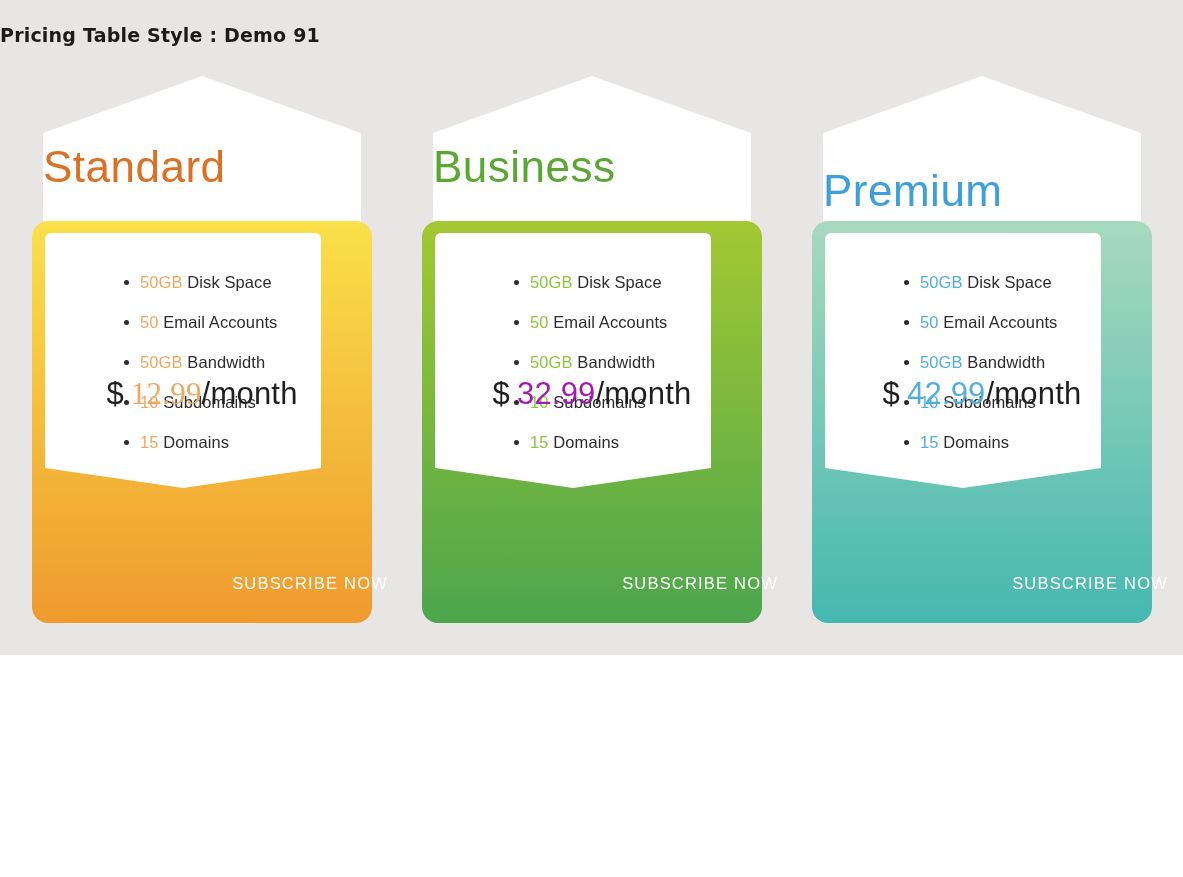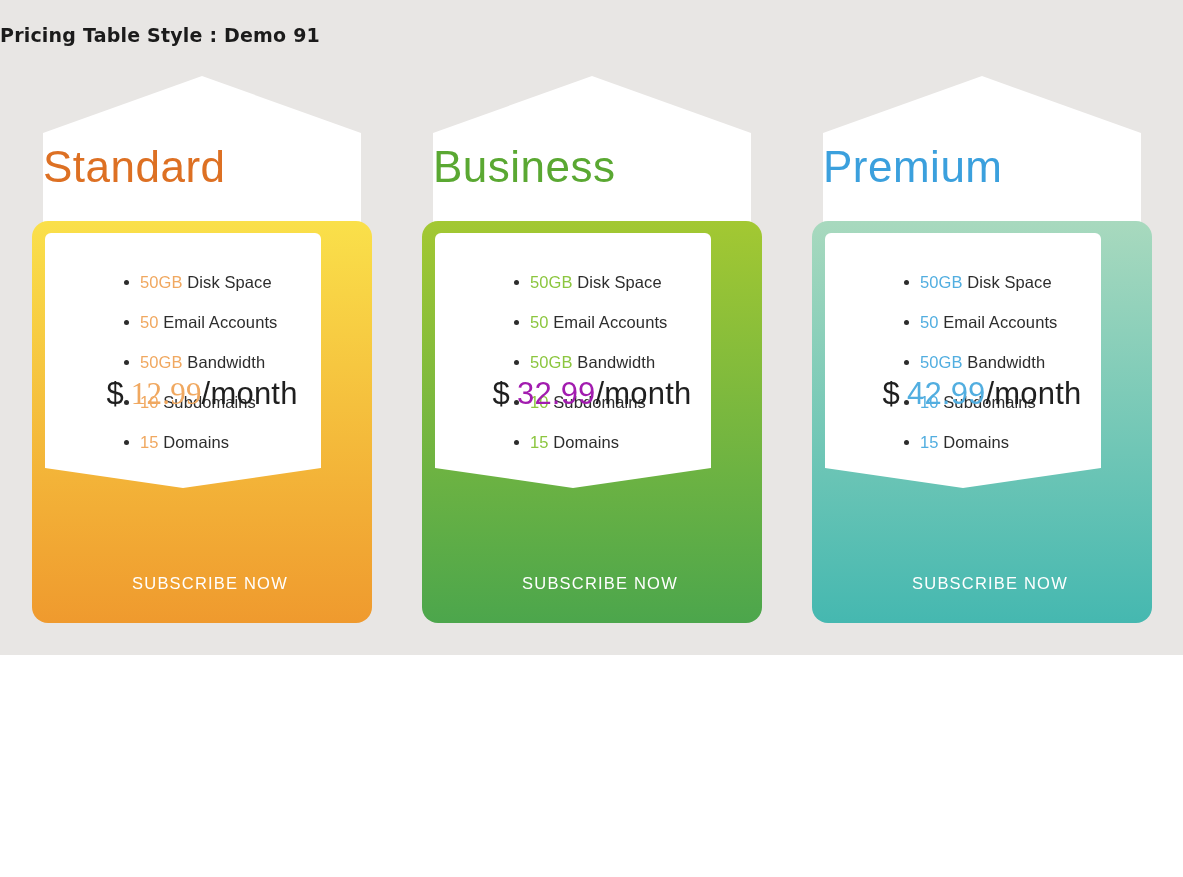--- a/index.html
+++ b/index.html
@@ -135,21 +135,21 @@
   .price .cur { margin-right: 7px; }
   .price .amt { }
   .price .per { }
 
   
   .subscribe {
     position: absolute;
     left: 0;
     top: 498px;
     width: 356px;
-    text-align: center;
+    text-align: right;
     font-size: 16.5px;
     letter-spacing: 1.2px;
     color: #ffffff;
     font-family: "Liberation Sans", sans-serif;
     cursor: pointer;
   }
 </style>
 </head>
 <body style="background: rgb(255, 255, 255);">
 
@@ -186,21 +186,21 @@
         <li><span class="feat-num" style="color: rgb(140, 198, 63);">10</span> <span>Subdomains</span></li>
         <li><span class="feat-num" style="color: rgb(140, 198, 63);">15</span> <span>Domains</span></li>
       </ul>
     </div>
     <div class="price"><span class="cur">$</span><span class="amt" style="color: #a21caf;">32.99</span><span class="per">/month</span></div>
     <div class="subscribe">SUBSCRIBE NOW</div>
   </div>
 
   <div class="card c2">
     <div class="pent"></div>
-    <div class="plan-title" style="color: rgb(59, 160, 221);">Premium</div>
+    <div class="plan-title" style="color: rgb(59, 160, 221); margin-top: 24px;">Premium</div>
     <div class="frame" style="background: linear-gradient(rgb(168, 217, 190) 0%, rgb(69, 184, 176) 100%);"></div>
     <div class="body">
       <ul class="features">
         <li><span class="feat-num" style="color: rgb(82, 174, 224);">50GB</span> <span>Disk Space</span></li>
         <li><span class="feat-num" style="color: rgb(82, 174, 224);">50</span> <span>Email Accounts</span></li>
         <li><span class="feat-num" style="color: rgb(82, 174, 224);">50GB</span> <span>Bandwidth</span></li>
         <li><span class="feat-num" style="color: rgb(82, 174, 224);">10</span> <span>Subdomains</span></li>
         <li><span class="feat-num" style="color: rgb(82, 174, 224);">15</span> <span>Domains</span></li>
       </ul>
     </div>

